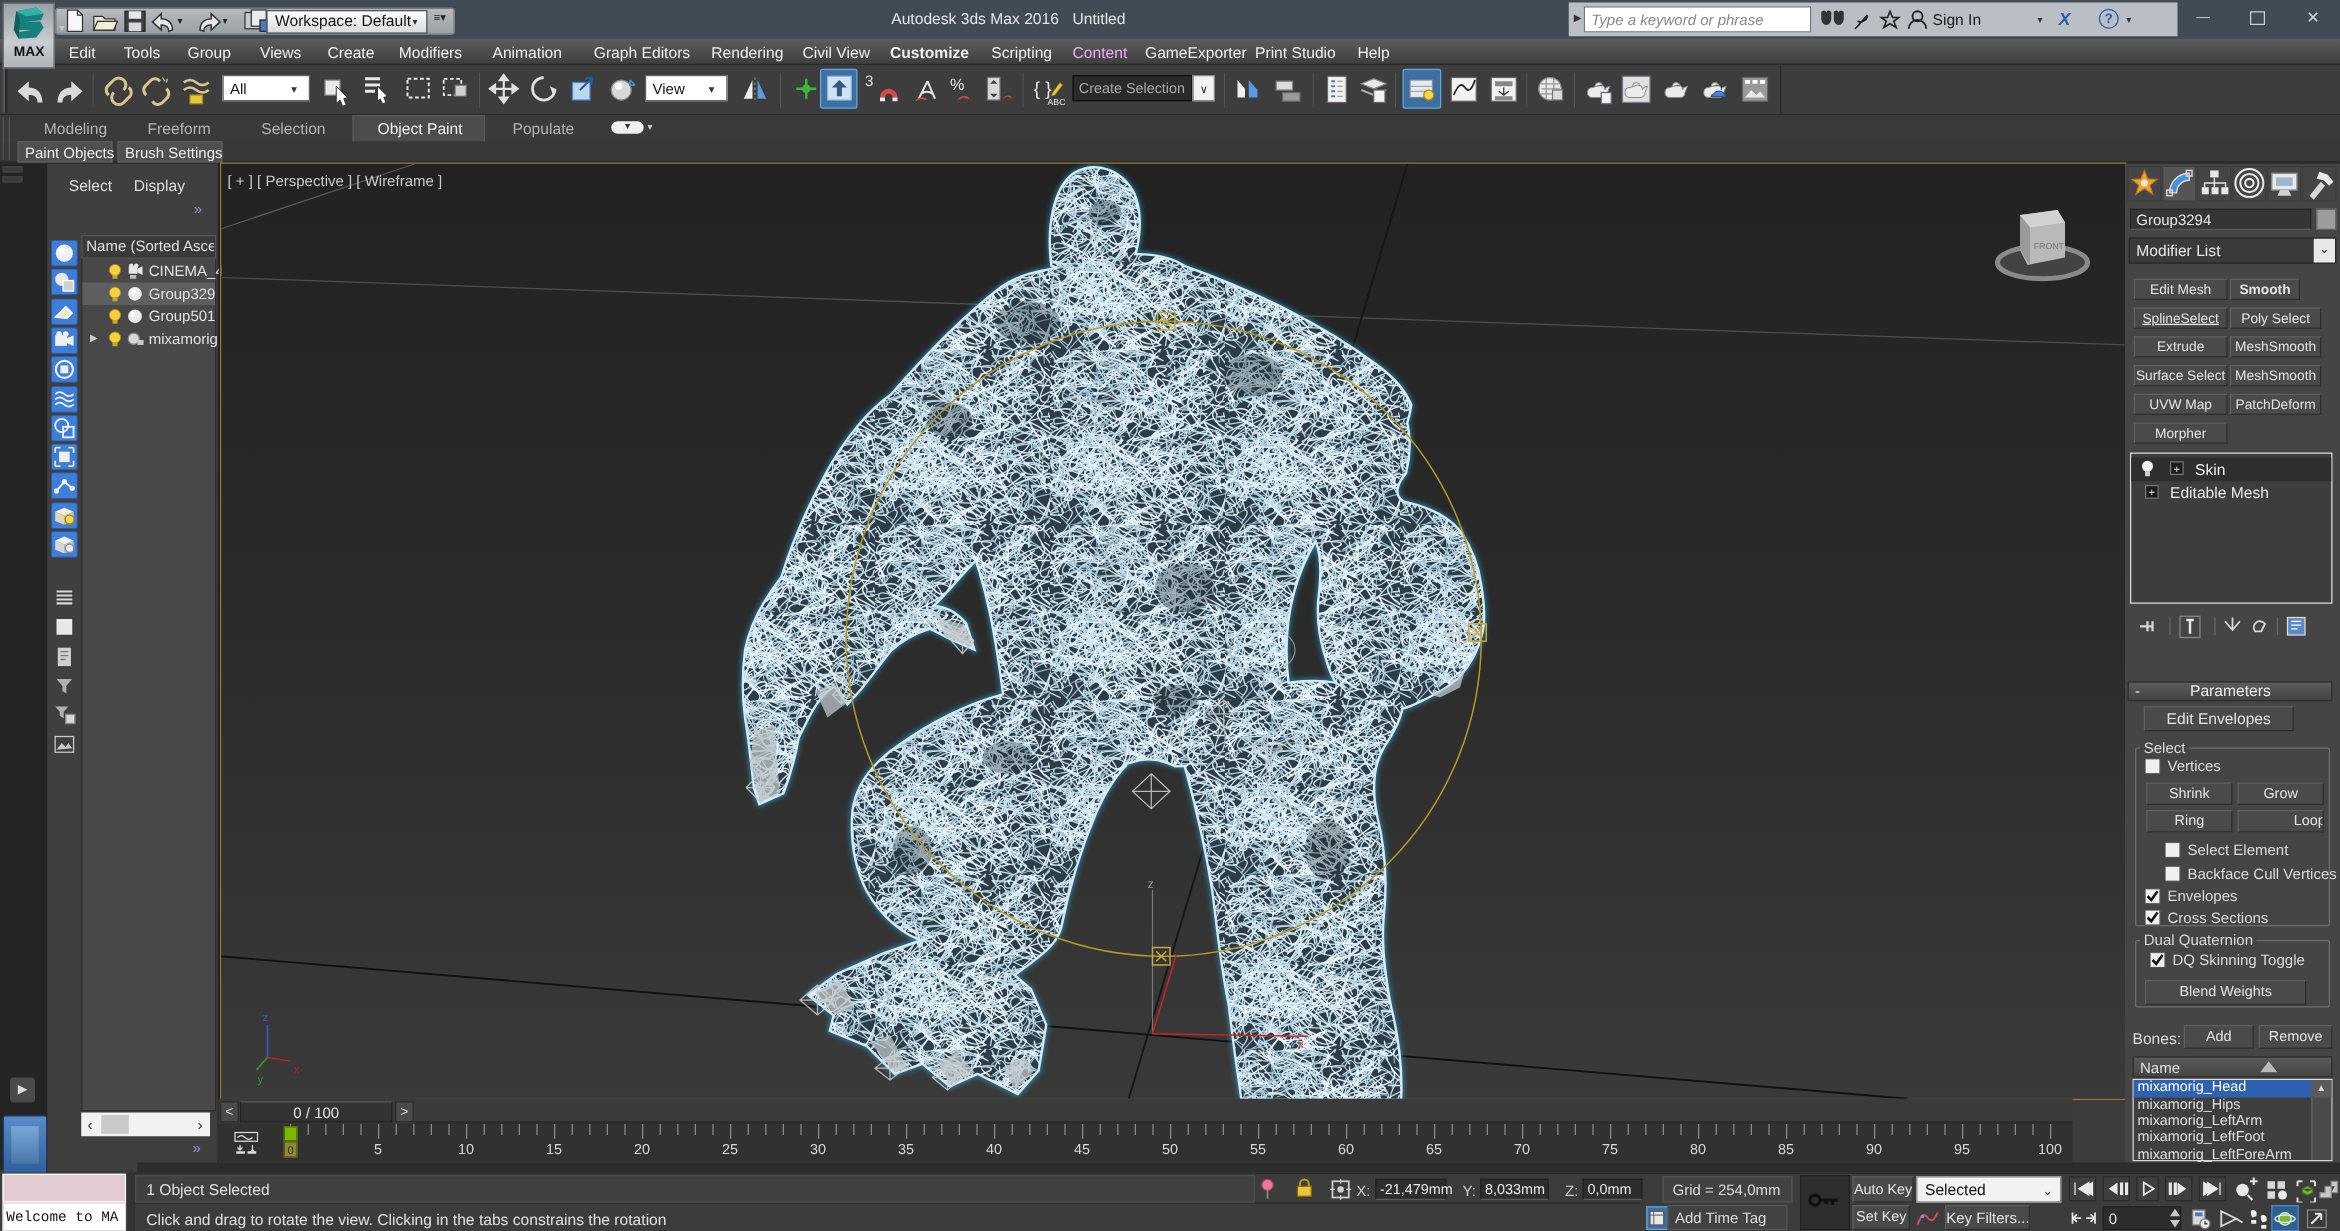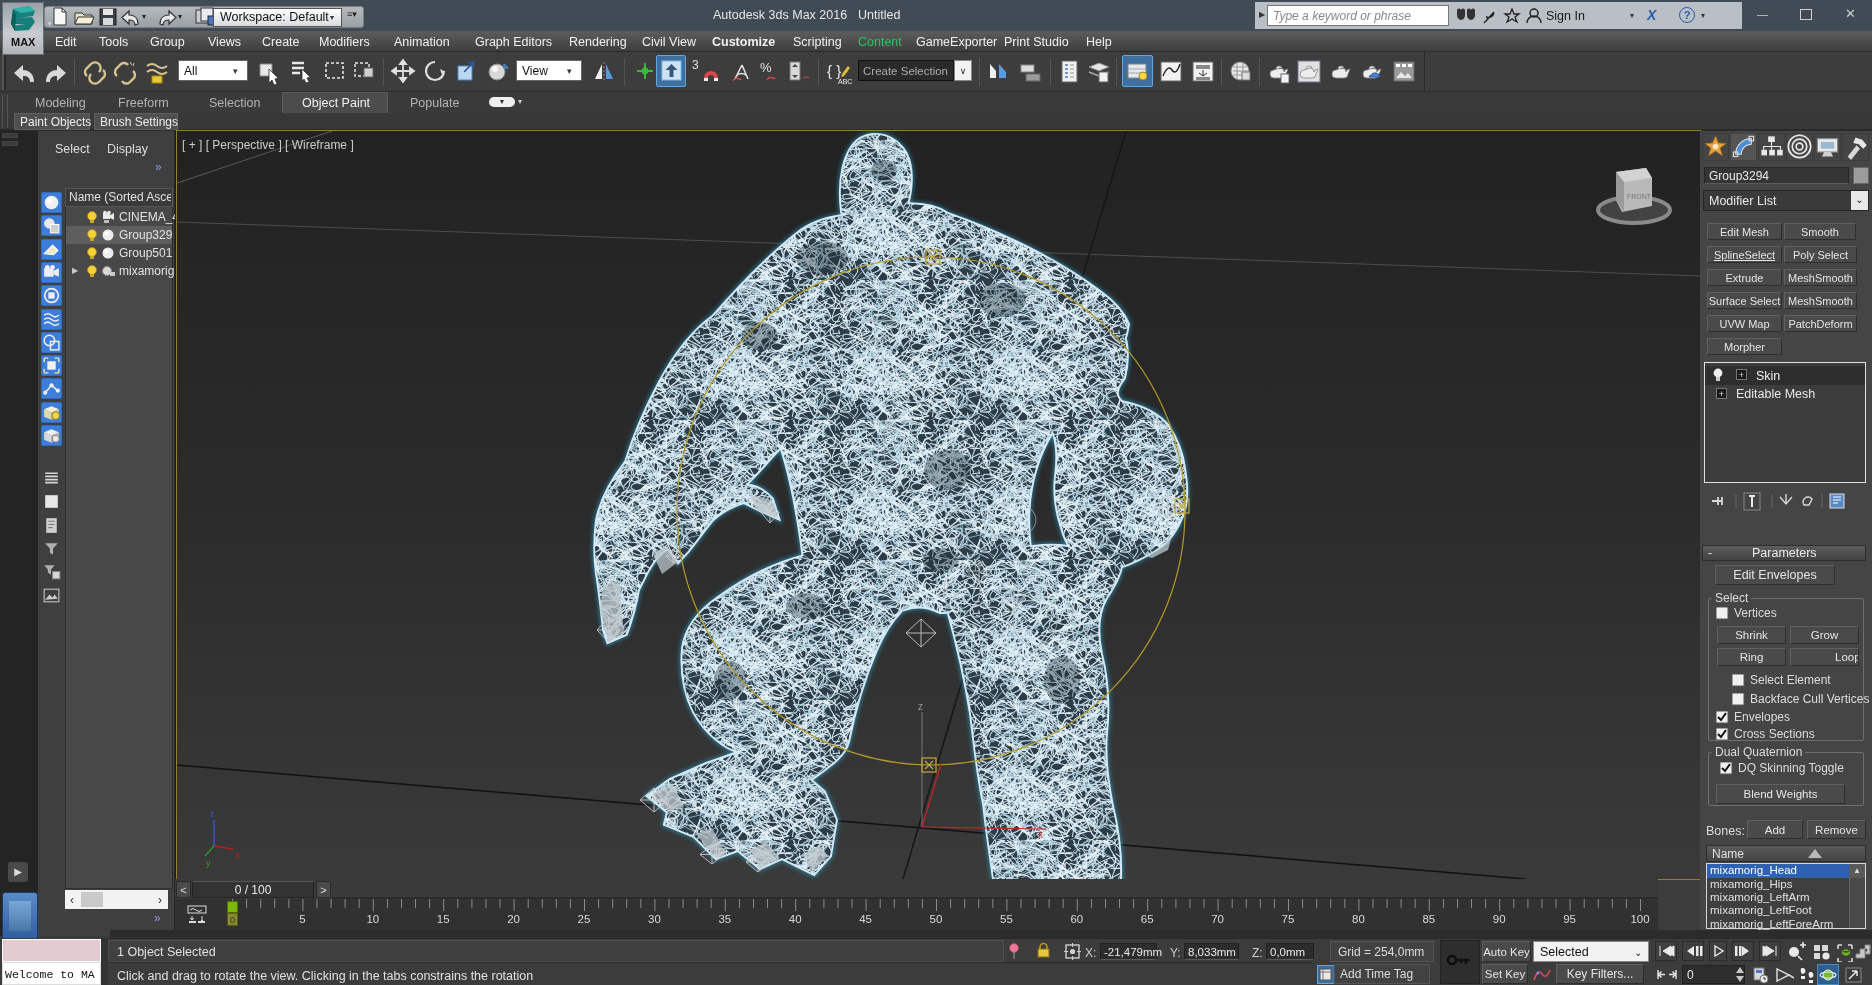--- a/index.html
+++ b/index.html
@@ -69,21 +69,21 @@
 <div style="position:absolute;left:150px;top:35px;font-size:12.5px;color:#f0f0f0;white-space:nowrap;">Group</div>
 <div style="position:absolute;left:208px;top:35px;font-size:12.5px;color:#f0f0f0;white-space:nowrap;">Views</div>
 <div style="position:absolute;left:262px;top:35px;font-size:12.5px;color:#f0f0f0;white-space:nowrap;">Create</div>
 <div style="position:absolute;left:319px;top:35px;font-size:12.5px;color:#f0f0f0;white-space:nowrap;">Modifiers</div>
 <div style="position:absolute;left:394px;top:35px;font-size:12.5px;color:#f0f0f0;white-space:nowrap;">Animation</div>
 <div style="position:absolute;left:475px;top:35px;font-size:12.5px;color:#f0f0f0;white-space:nowrap;">Graph Editors</div>
 <div style="position:absolute;left:569px;top:35px;font-size:12.5px;color:#f0f0f0;white-space:nowrap;">Rendering</div>
 <div style="position:absolute;left:642px;top:35px;font-size:12.5px;color:#f0f0f0;white-space:nowrap;">Civil View</div>
 <div style="position:absolute;left:712px;top:35px;font-size:12.5px;color:#f0f0f0;white-space:nowrap;font-weight:bold;">Customize</div>
 <div style="position:absolute;left:793px;top:35px;font-size:12.5px;color:#f0f0f0;white-space:nowrap;">Scripting</div>
-<div style="position:absolute;left:858px;top:35px;font-size:12.5px;color:#22c55e;white-space:nowrap;">Content</div>
+<div style="position:absolute;left:858px;top:35px;font-size:12.5px;color:#f0abfc;white-space:nowrap;">Content</div>
 <div style="position:absolute;left:916px;top:35px;font-size:12.5px;color:#f0f0f0;white-space:nowrap;">GameExporter</div>
 <div style="position:absolute;left:1004px;top:35px;font-size:12.5px;color:#f0f0f0;white-space:nowrap;">Print Studio</div>
 <div style="position:absolute;left:1086px;top:35px;font-size:12.5px;color:#f0f0f0;white-space:nowrap;">Help</div>
 <div style="position:absolute;left:0px;top:52px;width:1872px;height:40px;background:#3d3d3d;border-bottom:1px solid #2c2c2c;"></div>
 <div style="position:absolute;left:1424px;top:52px;width:1px;height:40px;background:#2a2a2a;"></div>
 <div style="position:absolute;left:2px;top:54px;width:4px;height:36px;border-left:2px solid #555;border-right:2px solid #2a2a2a;"></div>
 <svg style="position:absolute;left:12px;top:58px" width="26" height="30" viewBox="0 0 26 30">
     <path d="M22,24 c0,-9 -6,-12 -11,-12 l0,-5 -9,8 9,8 0,-5 c4,0 7,1 7,6 z" fill="#d9d9d9"></path>
   </svg>
 <svg style="position:absolute;left:42px;top:58px" width="26" height="30" viewBox="0 0 26 30">
@@ -916,21 +916,21 @@
     <path d="M5,21 l8,-10 3,3 -8,10 z" fill="#d8d8d8"></path>
     <path d="M12,4 l6,2 4,5 -3,3 -4,-4 -5,-1 z" fill="#e8e8e8"></path>
   </svg>
 <div style="position:absolute;left:1704px;top:167px;width:145px;height:17px;background:#353535;border:1px solid #272727;border-bottom-color:#5a5a5a;color:#e8e8e8;font-size:12px;line-height:16px;padding-left:4px;">Group3294</div>
 <div style="position:absolute;left:1853px;top:167px;width:16px;height:17px;background:#9c9c9c;border:1px solid #666;"></div>
 <div style="position:absolute;left:1703px;top:190px;width:166px;height:21px;background:#3a3a3a;border:1px solid #272727;color:#e8e8e8;font-size:12.5px;line-height:20px;padding-left:5px;">Modifier List</div>
 <div style="position:absolute;left:1851px;top:191px;width:17px;height:19px;background:#e8e8e8;">
     <div style="color:#222;font-size:10px;text-align:center;line-height:18px">⌄</div>
   </div>
 <div style="position:absolute;left:1707px;top:223px;width:75px;height:17px;background:#4a4a4a;border:1px solid #2e2e2e;border-top-color:#606060;border-left-color:#606060;color:#e4e4e4;font-size:11.5px;text-align:center;white-space:nowrap;overflow:hidden;line-height:16px;font-size:11px;">Edit Mesh</div>
-<div style="position:absolute;left:1784px;top:223px;width:72px;height:17px;background:#4a4a4a;border:1px solid #2e2e2e;border-top-color:#606060;border-left-color:#606060;color:#e4e4e4;font-size:11.5px;text-align:center;white-space:nowrap;overflow:hidden;line-height:16px;font-size:11px;">Smooth</div>
+<div style="position:absolute;left:1784px;top:223px;width:56px;height:17px;background:#4a4a4a;border:1px solid #2e2e2e;border-top-color:#606060;border-left-color:#606060;color:#e4e4e4;font-size:11.5px;text-align:center;white-space:nowrap;overflow:hidden;line-height:16px;font-size:11px;font-weight:bold;">Smooth</div>
 <div style="position:absolute;left:1707px;top:246px;width:75px;height:17px;background:#4a4a4a;border:1px solid #2e2e2e;border-top-color:#606060;border-left-color:#606060;color:#e4e4e4;font-size:11.5px;text-align:center;white-space:nowrap;overflow:hidden;line-height:16px;font-size:11px;text-decoration:underline;">SplineSelect</div>
 <div style="position:absolute;left:1784px;top:246px;width:73px;height:17px;background:#4a4a4a;border:1px solid #2e2e2e;border-top-color:#606060;border-left-color:#606060;color:#e4e4e4;font-size:11.5px;text-align:center;white-space:nowrap;overflow:hidden;line-height:16px;font-size:11px;">Poly Select</div>
 <div style="position:absolute;left:1707px;top:269px;width:75px;height:17px;background:#4a4a4a;border:1px solid #2e2e2e;border-top-color:#606060;border-left-color:#606060;color:#e4e4e4;font-size:11.5px;text-align:center;white-space:nowrap;overflow:hidden;line-height:16px;font-size:11px;">Extrude</div>
 <div style="position:absolute;left:1784px;top:269px;width:73px;height:17px;background:#4a4a4a;border:1px solid #2e2e2e;border-top-color:#606060;border-left-color:#606060;color:#e4e4e4;font-size:11.5px;text-align:center;white-space:nowrap;overflow:hidden;line-height:16px;font-size:11px;">MeshSmooth</div>
 <div style="position:absolute;left:1707px;top:292px;width:75px;height:17px;background:#4a4a4a;border:1px solid #2e2e2e;border-top-color:#606060;border-left-color:#606060;color:#e4e4e4;font-size:11.5px;text-align:center;white-space:nowrap;overflow:hidden;line-height:16px;font-size:11px;">Surface Select</div>
 <div style="position:absolute;left:1784px;top:292px;width:73px;height:17px;background:#4a4a4a;border:1px solid #2e2e2e;border-top-color:#606060;border-left-color:#606060;color:#e4e4e4;font-size:11.5px;text-align:center;white-space:nowrap;overflow:hidden;line-height:16px;font-size:11px;">MeshSmooth</div>
 <div style="position:absolute;left:1707px;top:315px;width:75px;height:17px;background:#4a4a4a;border:1px solid #2e2e2e;border-top-color:#606060;border-left-color:#606060;color:#e4e4e4;font-size:11.5px;text-align:center;white-space:nowrap;overflow:hidden;line-height:16px;font-size:11px;">UVW Map</div>
 <div style="position:absolute;left:1784px;top:315px;width:73px;height:17px;background:#4a4a4a;border:1px solid #2e2e2e;border-top-color:#606060;border-left-color:#606060;color:#e4e4e4;font-size:11.5px;text-align:center;white-space:nowrap;overflow:hidden;line-height:16px;font-size:11px;">PatchDeform</div>
 <div style="position:absolute;left:1707px;top:338px;width:75px;height:17px;background:#4a4a4a;border:1px solid #2e2e2e;border-top-color:#606060;border-left-color:#606060;color:#e4e4e4;font-size:11.5px;text-align:center;white-space:nowrap;overflow:hidden;line-height:16px;font-size:11px;">Morpher</div>
 <div style="position:absolute;left:1704px;top:362px;width:162px;height:121px;background:#3d3d3d;border:1px solid #e0e0e0;"></div>
@@ -1201,21 +1201,21 @@
     <path d="M10,8 h14 m-4,0 v4 m-5,-4 v3" stroke="#101010" stroke-width="2.6"></path>
   </svg>
 <div style="position:absolute;left:1482px;top:941px;width:49px;height:21px;background:#4a4a4a;border:1px solid #2e2e2e;border-top-color:#606060;border-left-color:#606060;color:#e4e4e4;font-size:11.5px;text-align:center;white-space:nowrap;overflow:hidden;line-height:20px;font-size:11.5px;">Auto Key</div>
 <div style="position:absolute;left:1482px;top:964px;width:46px;height:20px;background:#4a4a4a;border:1px solid #2e2e2e;border-top-color:#606060;border-left-color:#606060;color:#e4e4e4;font-size:11.5px;text-align:center;white-space:nowrap;overflow:hidden;line-height:19px;font-size:11.5px;">Set Key</div>
 <div style="position:absolute;left:1533px;top:941px;width:116px;height:21px;background:#f2f2f2;border:1px solid #888;color:#111;font-size:12.5px;line-height:20px;padding-left:6px;">Selected</div>
 <div style="position:absolute;left:1634px;top:947px;font-size:10px;color:#333;white-space:nowrap;">⌄</div>
 <svg style="position:absolute;left:1532px;top:966px" width="22" height="18" viewBox="0 0 22 18">
     <path d="M2,14 q4,-12 8,-6 t8,-4" fill="none" stroke="#d84a5a" stroke-width="1.6"></path>
     <circle cx="6" cy="7" r="1.5" fill="#8888eeff"></circle>
   </svg>
-<div style="position:absolute;left:1556px;top:964px;width:88px;height:20px;background:#4a4a4a;border:1px solid #2e2e2e;border-top-color:#606060;border-left-color:#606060;color:#e4e4e4;font-size:11.5px;text-align:center;white-space:nowrap;overflow:hidden;line-height:19px;font-size:12px;">Key Filters...</div>
+<div style="position:absolute;left:1556px;top:964px;width:68px;height:20px;background:#4a4a4a;border:1px solid #2e2e2e;border-top-color:#606060;border-left-color:#606060;color:#e4e4e4;font-size:11.5px;text-align:center;white-space:nowrap;overflow:hidden;line-height:19px;font-size:12px;">Key Filters...</div>
 <div style="position:absolute;left:1655px;top:941px;width:22px;height:20px;background:#3f3f3f;border:1px solid #2a2a2a;color:#e8e8e8;"></div>
 <svg style="position:absolute;left:1655px;top:944px" width="22" height="14" viewBox="0 0 22 14">
     <path d="M5,2 v10 M16,2 l-8,5 8,5 z M19,2 l-8,5 8,5 z" style="fill:#e8e8e8" stroke="#e8e8e8"></path>
   </svg>
 <div style="position:absolute;left:1682px;top:941px;width:22px;height:20px;background:#3f3f3f;border:1px solid #2a2a2a;color:#e8e8e8;"></div>
 <svg style="position:absolute;left:1682px;top:944px" width="22" height="14" viewBox="0 0 22 14">
     <path d="M12,2 l-7,5 7,5 z M14,2 h2.5 v10 h-2.5 z M18,2 h2.5 v10 h-2.5 z" style="fill:#e8e8e8"></path>
   </svg>
 <div style="position:absolute;left:1709px;top:941px;width:18px;height:20px;background:#3f3f3f;border:1px solid #2a2a2a;color:#e8e8e8;"></div>
 <svg style="position:absolute;left:1709px;top:944px" width="18" height="14" viewBox="0 0 18 14">

